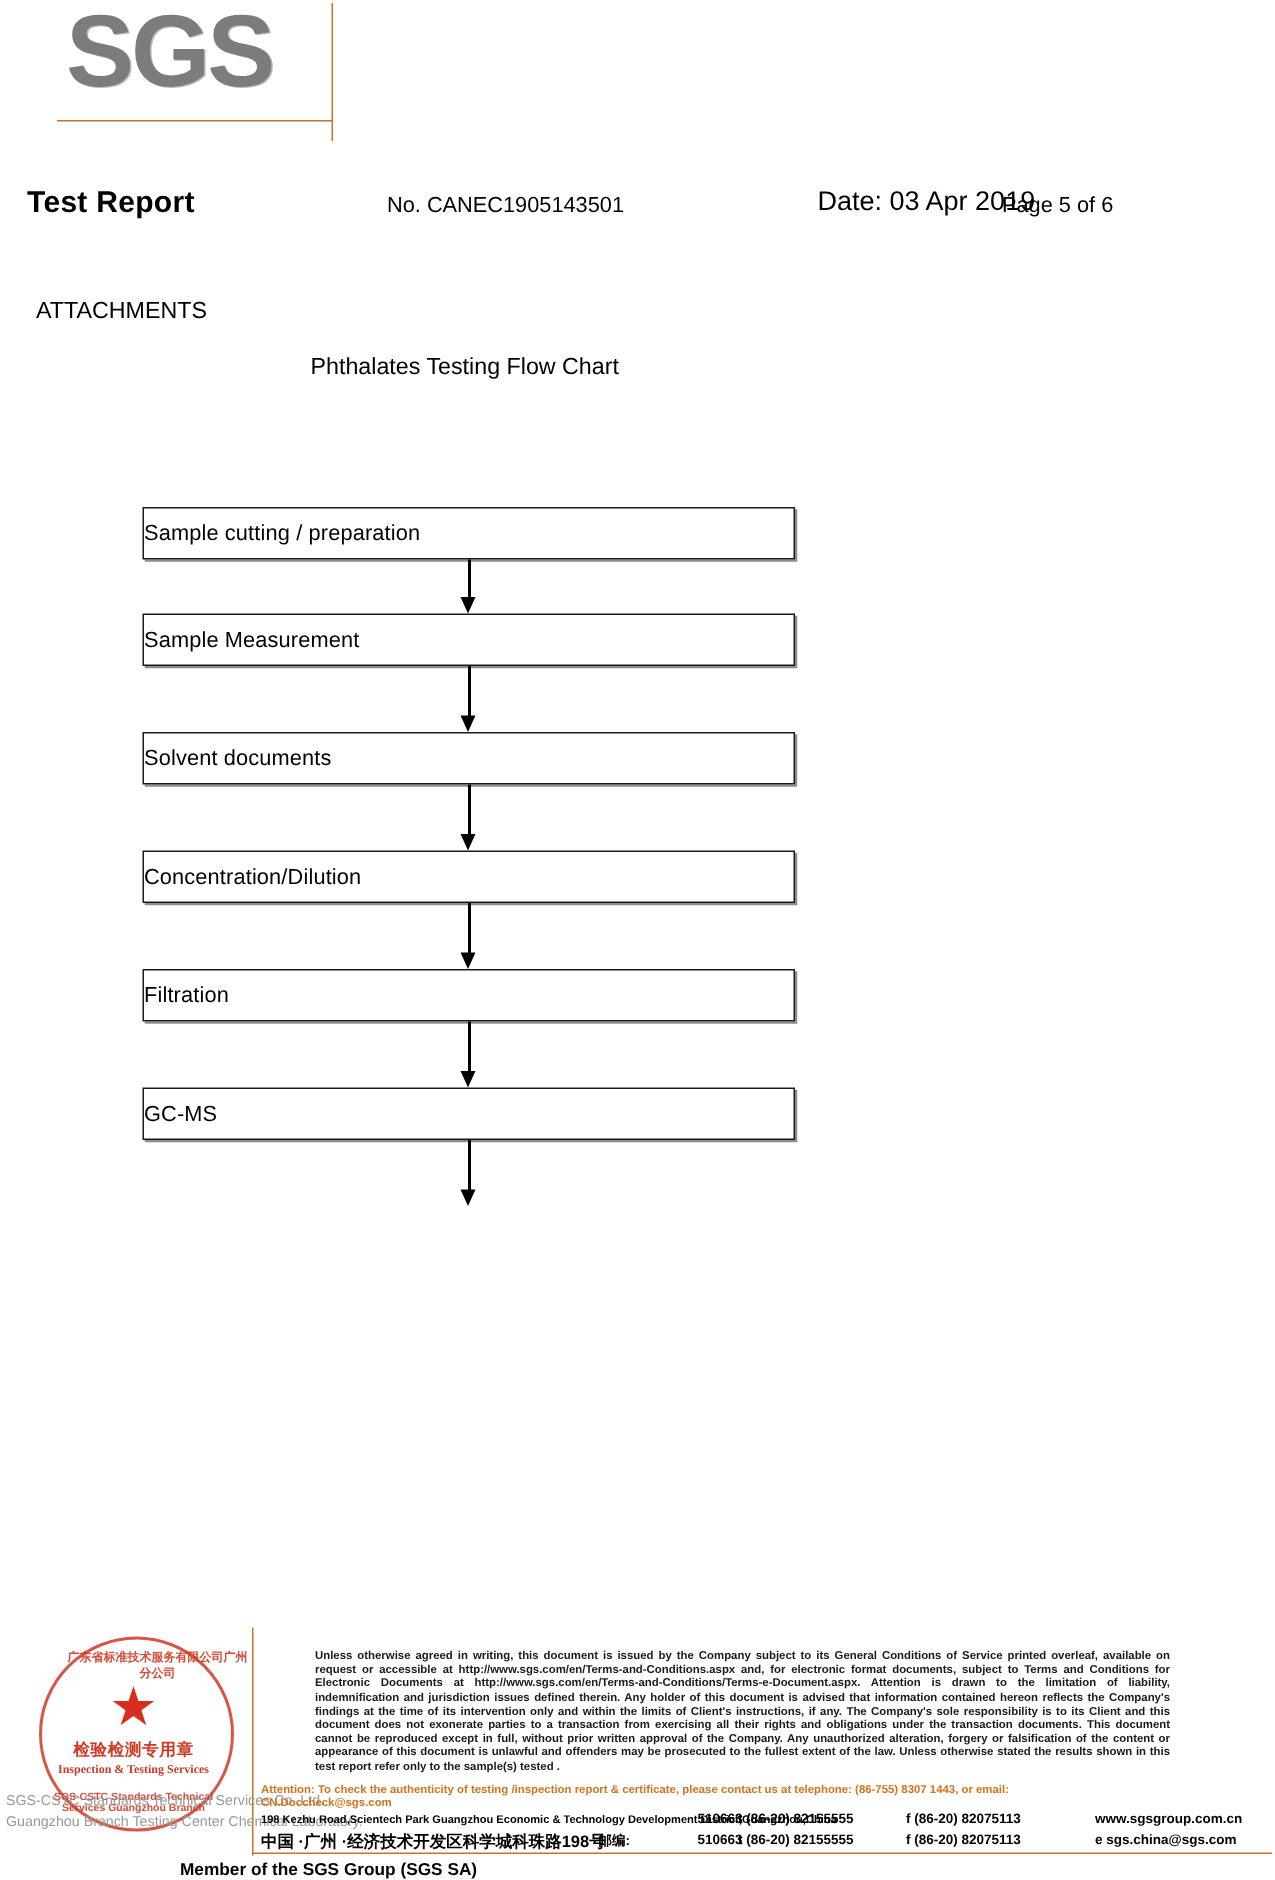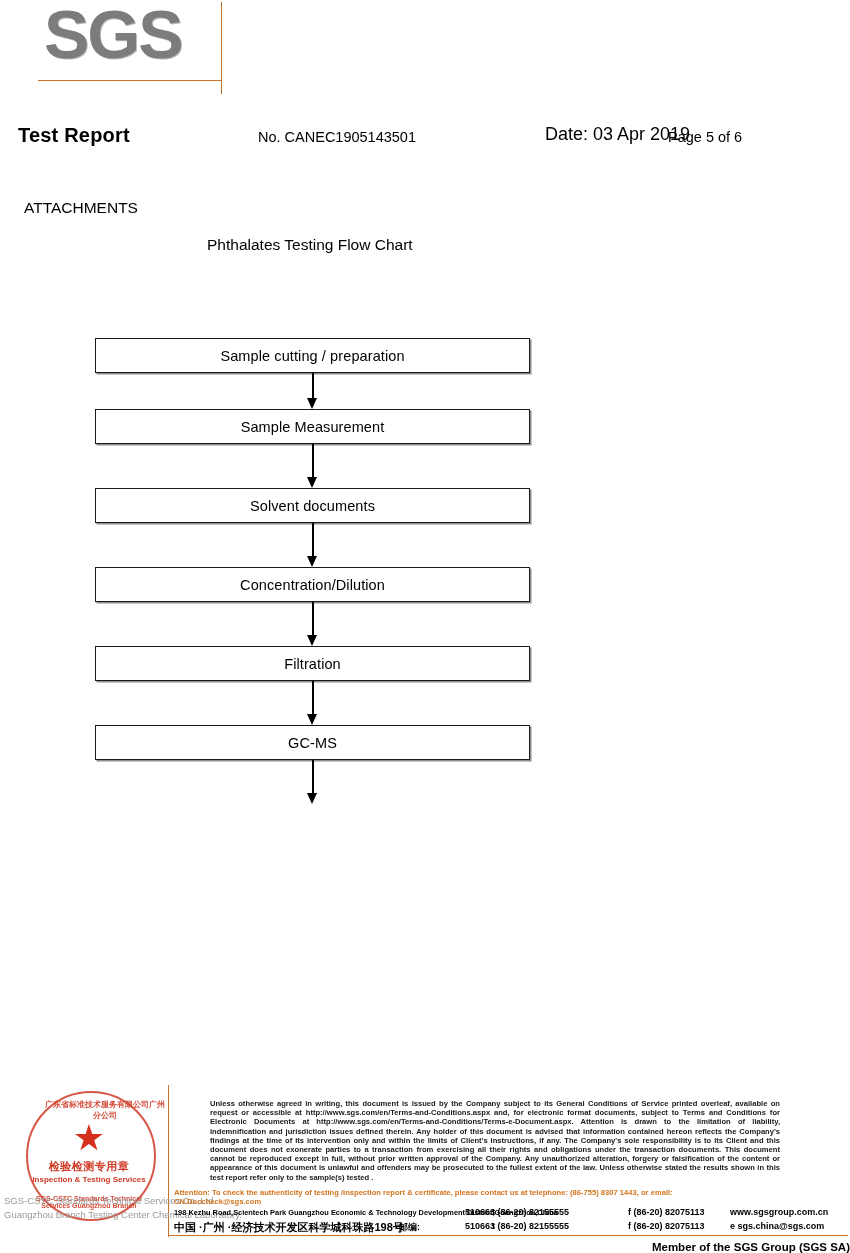--- a/index.html
+++ b/index.html
@@ -110,21 +110,21 @@
     top: 338px;
     width: 437px;
   }
   .flow-step {
     width: 435px;
     height: 35px;
     border: 1.6px solid #1a1a1a;
     box-sizing: border-box;
     display: flex;
     align-items: center;
-    justify-content: center;
+    justify-content: flex-start;
     background: #ffffff;
     box-shadow: 1.5px 1.5px 0 #8d8d8d;
   }
   .flow-step-label {
     font-size: 14.5px;
     color: #000000;
     letter-spacing: 0.1px;
   }
   .flow-arrow {
     width: 435px;
@@ -223,20 +223,21 @@
   }
   #seal-en {
     position: absolute;
     left: 0;
     top: 84px;
     width: 126px;
     text-align: center;
     font-size: 8px;
     color: #cf3a25;
     font-weight: bold;
+    font-family: Liberation Serif, serif;
   }
   #seal-arc-top {
     position: absolute;
     left: 0;
     top: 8px;
     width: 126px;
     text-align: center;
     font-size: 8px;
     color: #cf3a25;
     font-weight: bold;
@@ -341,39 +342,38 @@
     top: 0;
     font-size: 9px;
     font-weight: bold;
   }
   .addr-fax {
     position: absolute;
     left: 430px;
     top: 0;
     font-size: 9px;
     font-weight: bold;
-    margin-left: 24px;
   }
   .addr-contact {
     position: absolute;
     left: 556px;
     top: 0;
     font-size: 9px;
     font-weight: bold;
   }
 
   #member-line {
     position: absolute;
     left: 0;
     top: 158px;
     width: 850px;
-    text-align: right;
+    text-align: left;
     font-size: 11.5px;
     font-weight: bold;
-    padding-left: 68px;
+    padding-left: 120px;
     box-sizing: border-box;
   }
 </style>
 </head>
 <body>
 
 <div id="logo-block">
   <div id="logo-text">SGS</div>
   <div id="logo-rule-h"></div>
   <div id="logo-rule-v"></div>

